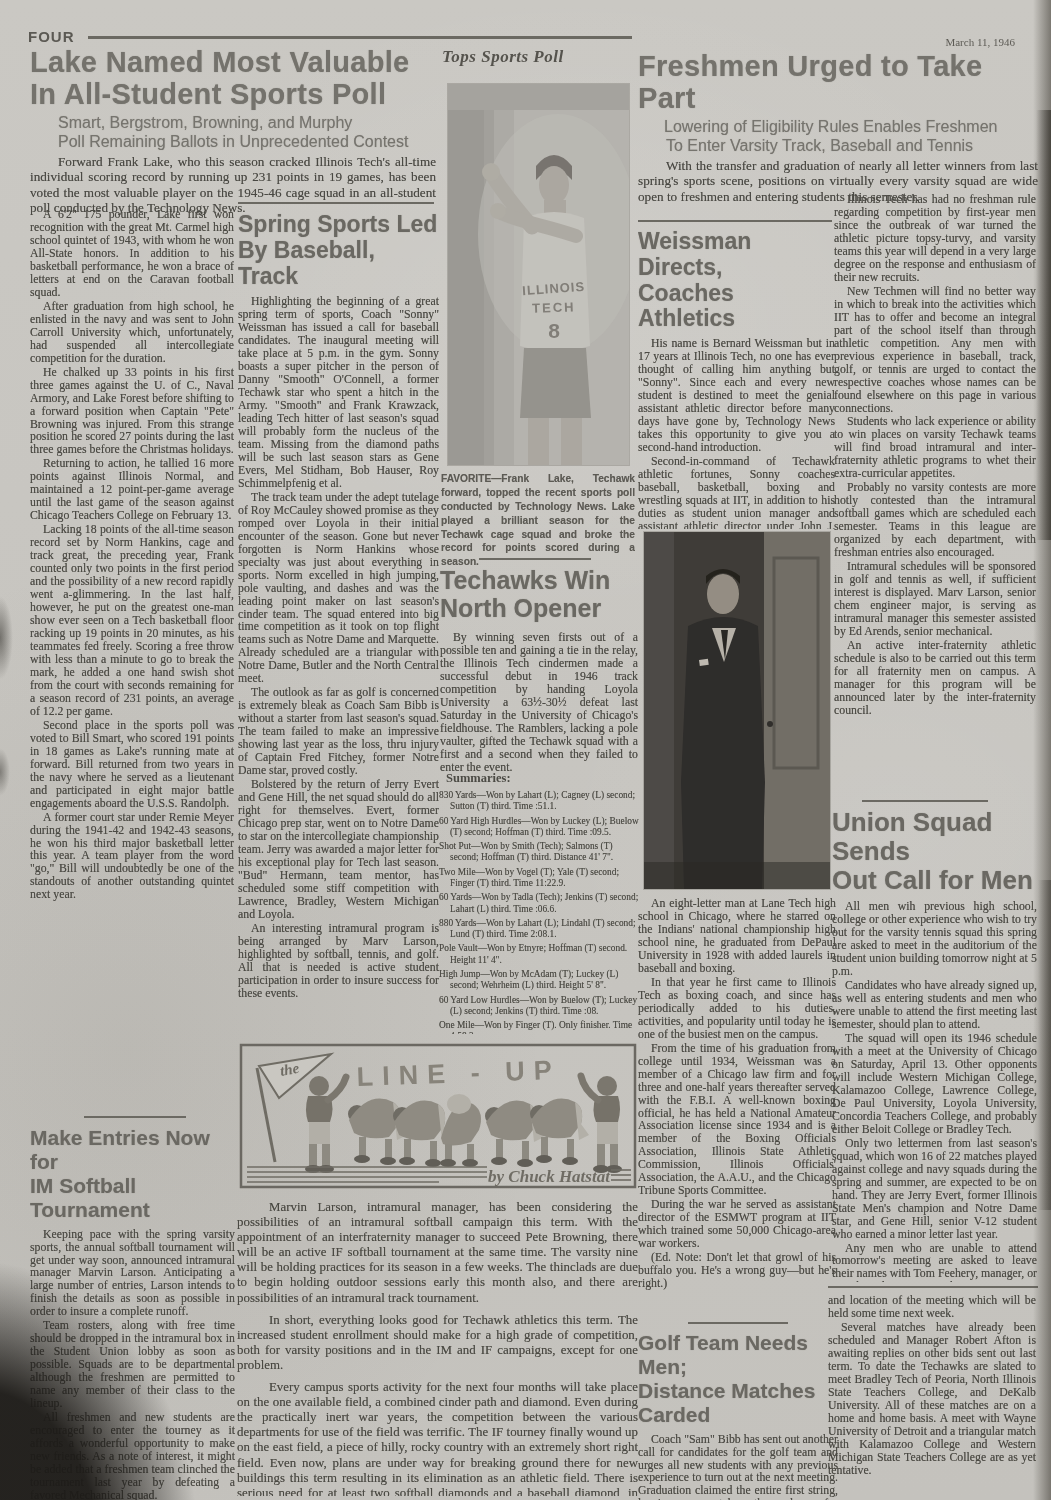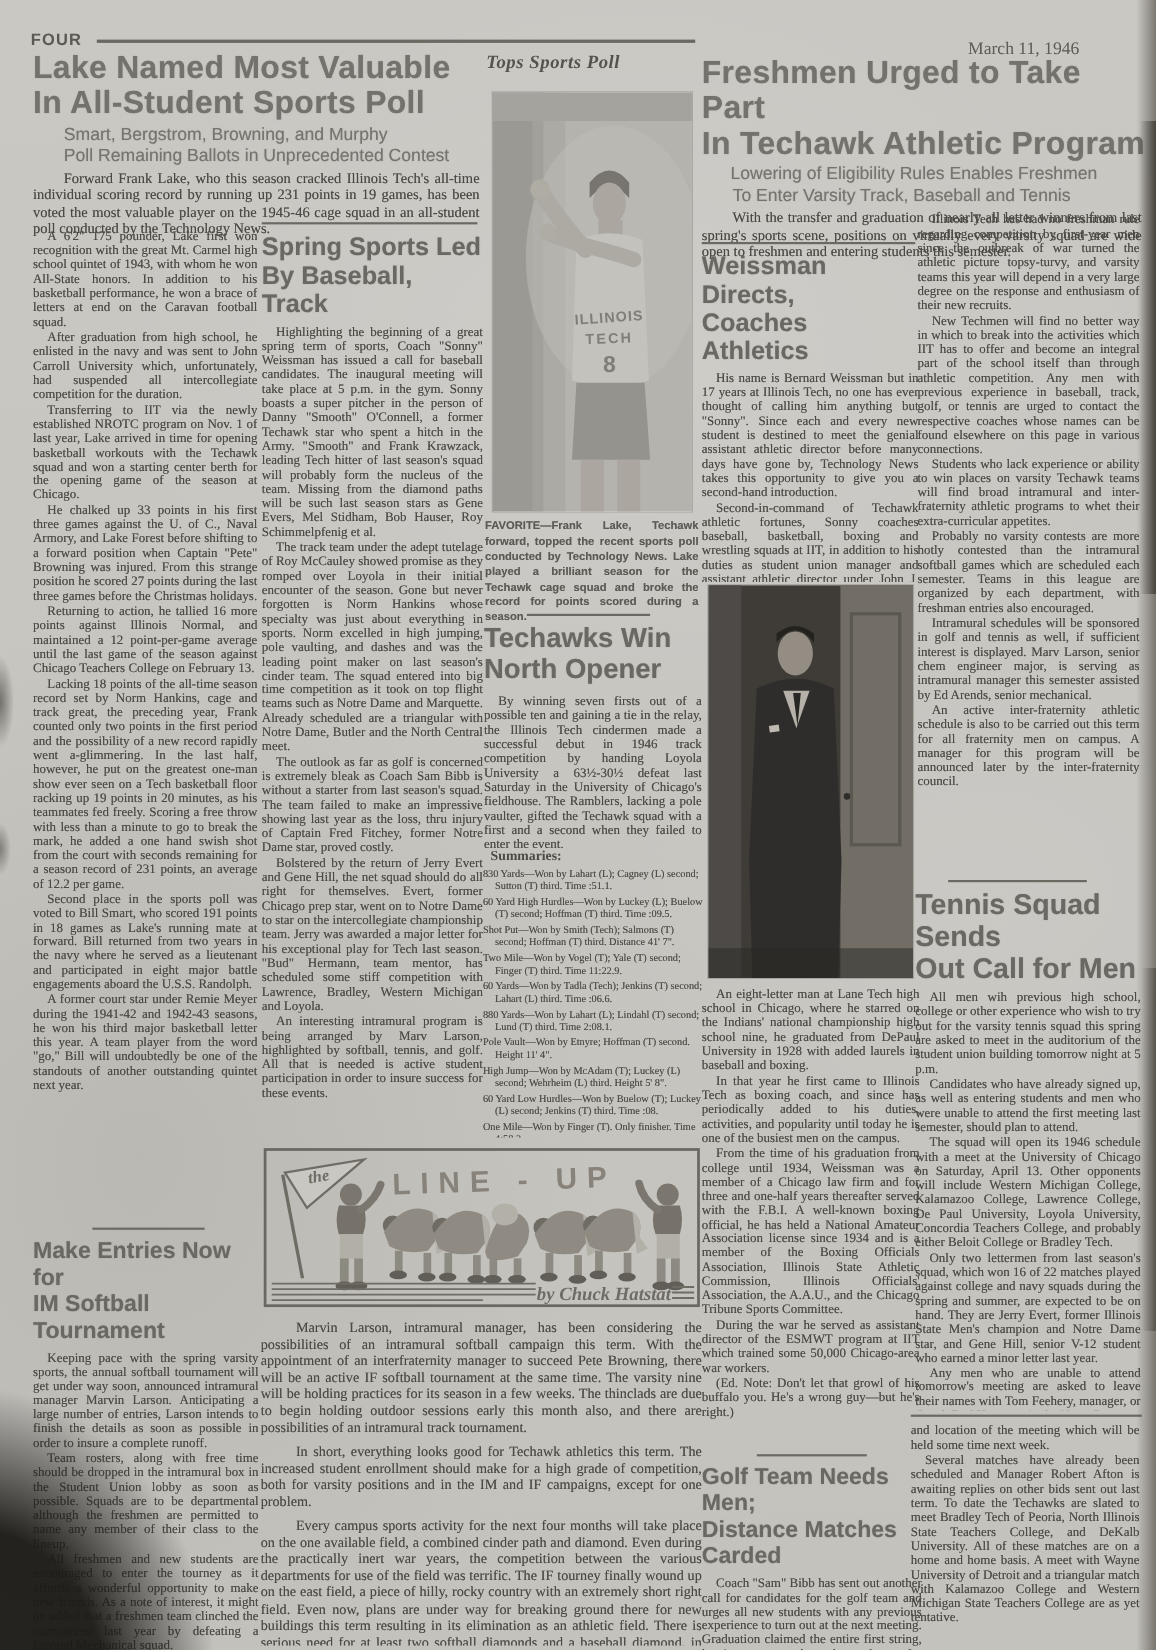--- a/index.html
+++ b/index.html
@@ -14,21 +14,21 @@
   .h-xl{font-family:"Liberation Sans","DejaVu Sans",sans-serif;font-weight:700;font-size:29px;
     line-height:1.12;color:#74726c;letter-spacing:.3px;text-shadow:0 0 1px rgba(105,103,97,.55)}
   .h-lg{font-family:"Liberation Sans","DejaVu Sans",sans-serif;font-weight:700;font-size:23px;
     line-height:1.12;color:#6a6862;text-shadow:0 0 1px rgba(105,103,97,.5)}
   .h-md{font-family:"Liberation Sans","DejaVu Sans",sans-serif;font-weight:700;font-size:21px;
     line-height:1.15;color:#6a6862;text-shadow:0 0 1px rgba(105,103,97,.5)}
   .sub{font-family:"Liberation Sans","DejaVu Sans",sans-serif;font-weight:400;font-size:16px;
     line-height:1.22;color:#76746e;text-shadow:0 0 .8px rgba(110,108,102,.5)}
   .folio{font-family:"Liberation Sans","DejaVu Sans",sans-serif;font-weight:700;font-size:15px;
     letter-spacing:1px;color:#5b5953}
-  .date{font-size:16px;color:#5d5b55;}
+  .date{font-size:11px;color:#5d5b55;text-align:right}
   .bt{font-size:11.8px;line-height:1.1;text-align:justify;color:#4b4a44;
     text-shadow:0 0 .5px rgba(78,76,69,.65)}
   .bt p{margin:0 0 1px;text-indent:13px}
   .intro{font-size:13.2px;line-height:1.17;text-align:justify;color:#494843;
     text-shadow:0 0 .5px rgba(78,76,69,.6)}
   .intro p{margin:2px 0 0;text-indent:28px}
   .kicker{font-style:italic;font-weight:700;font-size:17px;color:#55534d;letter-spacing:.5px}
   .cap{font-family:"Liberation Sans","DejaVu Sans",sans-serif;font-weight:700;font-size:10.2px;
     line-height:1.36;color:#5c5a54;text-align:justify;text-shadow:0 0 .4px rgba(90,88,82,.5)}
   .sum{font-size:9.4px;line-height:1.2;color:#4b4a44;margin:0;padding:0;list-style:none;
@@ -59,21 +59,20 @@
     <div class="sub" style="margin:2px 0 0 28px">Smart, Bergstrom, Browning, and Murphy</div>
     <div class="sub" style="margin-left:28px">Poll Remaining Ballots in Unprecedented Contest</div>
     <div class="intro">
         <p>Forward Frank Lake, who this season cracked Illinois Tech's all-time individual scoring record by running up 231 points in 19 games, has been voted the most valuable player on the 1945-46 cage squad in an all-student poll conducted by the Technology News.</p>
       </div>
   </div>
 
   <div class="abs bt clip" style="left:30px;top:208px;width:204px;height:895px">
       <p>A 6'2" 175 pounder, Lake first won recognition with the great Mt. Carmel high school quintet of 1943, with whom he won All-State honors. In addition to his basketball performance, he won a brace of letters at end on the Caravan football squad.</p>
       <p>After graduation from high school, he enlisted in the navy and was sent to John Carroll University which, unfortunately, had suspended all intercollegiate competition for the duration.</p>
-      <p>Transferring to IIT via the newly established NROTC program on Nov. 1 of last year, Lake arrived in time for opening basketball workouts with the Techawk squad and won a starting center berth for the opening game of the season at Chicago.</p>
       <p>He chalked up 33 points in his first three games against the U. of C., Naval Armory, and Lake Forest before shifting to a forward position when Captain "Pete" Browning was injured. From this strange position he scored 27 points during the last three games before the Christmas holidays.</p>
       <p>Returning to action, he tallied 16 more points against Illinois Normal, and maintained a 12 point-per-game average until the last game of the season against Chicago Teachers College on February 13.</p>
       <p>Lacking 18 points of the all-time season record set by Norm Hankins, cage and track great, the preceding year, Frank counted only two points in the first period and the possibility of a new record rapidly went a-glimmering. In the last half, however, he put on the greatest one-man show ever seen on a Tech basketball floor racking up 19 points in 20 minutes, as his teammates fed freely. Scoring a free throw with less than a minute to go to break the mark, he added a one hand swish shot from the court with seconds remaining for a season record of 231 points, an average of 12.2 per game.</p>
       <p>Second place in the sports poll was voted to Bill Smart, who scored 191 points in 18 games as Lake's running mate at forward. Bill returned from two years in the navy where he served as a lieutenant and participated in eight major battle engagements aboard the U.S.S. Randolph.</p>
       <p>A former court star under Remie Meyer during the 1941-42 and 1942-43 seasons, he won his third major basketball letter this year. A team player from the word "go," Bill will undoubtedly be one of the standouts of another outstanding quintet next year.</p>
     </div>
 
   <div class="abs rule" style="left:84px;top:1116px;width:102px"></div>
 
   <div class="abs clip" style="left:30px;top:1126px;width:205px;height:374px">
@@ -147,21 +146,20 @@
       <li>60 Yards—Won by Tadla (Tech); Jenkins (T) second; Lahart (L) third. Time :06.6.</li>
       <li>880 Yards—Won by Lahart (L); Lindahl (T) second; Lund (T) third. Time 2:08.1.</li>
       <li>Pole Vault—Won by Etnyre; Hoffman (T) second. Height 11' 4".</li>
       <li>High Jump—Won by McAdam (T); Luckey (L) second; Wehrheim (L) third. Height 5' 8".</li>
       <li>60 Yard Low Hurdles—Won by Buelow (T); Luckey (L) second; Jenkins (T) third. Time :08.</li>
       <li>One Mile—Won by Finger (T). Only finisher. Time 4:58.3.</li>
     </ul>
 
   <div class="abs" style="left:638px;top:50px;width:406px">
     <div class="h-xl">Freshmen Urged to Take Part</div>
-    <div class="h-xl">In Techawk Athletic Program</div>
     <div class="sub" style="margin:2px 0 0 26px">Lowering of Eligibility Rules Enables Freshmen</div>
     <div class="sub" style="margin-left:28px">To Enter Varsity Track, Baseball and Tennis</div>
     <div class="intro" style="width:400px">
         <p>With the transfer and graduation of nearly all letter winners from last spring's sports scene, positions on virtually every varsity squad are wide open to freshmen and entering students this semester.</p>
       </div>
   </div>
 
   <div class="abs rule" style="left:638px;top:220px;width:194px"></div>
 
   <div class="abs clip" style="left:638px;top:229px;width:197px;height:300px">
@@ -214,21 +212,21 @@
       <p>New Techmen will find no better way in which to break into the activities which IIT has to offer and become an integral part of the school itself than through athletic competition. Any men with previous experience in baseball, track, golf, or tennis are urged to contact the respective coaches whose names can be found elsewhere on this page in various connections.</p>
       <p>Students who lack experience or ability to win places on varsity Techawk teams will find broad intramural and inter-fraternity athletic programs to whet their extra-curricular appetites.</p>
       <p>Probably no varsity contests are more hotly contested than the intramural softball games which are scheduled each semester. Teams in this league are organized by each department, with freshman entries also encouraged.</p>
       <p>Intramural schedules will be sponsored in golf and tennis as well, if sufficient interest is displayed. Marv Larson, senior chem engineer major, is serving as intramural manager this semester assisted by Ed Arends, senior mechanical.</p>
       <p>An active inter-fraternity athletic schedule is also to be carried out this term for all fraternity men on campus. A manager for this program will be announced later by the inter-fraternity council.</p>
     </div>
 
   <div class="abs rule" style="left:862px;top:800px;width:126px"></div>
 
   <div class="abs clip" style="left:832px;top:808px;width:205px;height:474px">
-    <div class="h-lg" style="font-size:26px">Tennis Squad Sends</div>
+    <div class="h-lg" style="font-size:26px">Union Squad Sends</div>
     <div class="h-lg" style="font-size:26px">Out Call for Men</div>
     <div class="bt" style="margin-top:5px">
         <p>All men wih previous high school, college or other experience who wish to try out for the varsity tennis squad this spring are asked to meet in the auditorium of the student union building tomorrow night at 5 p.m.</p>
         <p>Candidates who have already signed up, as well as entering students and men who were unable to attend the first meeting last semester, should plan to attend.</p>
         <p>The squad will open its 1946 schedule with a meet at the University of Chicago on Saturday, April 13. Other opponents will include Western Michigan College, Kalamazoo College, Lawrence College, De Paul University, Loyola University, Concordia Teachers College, and probably either Beloit College or Bradley Tech.</p>
         <p>Only two lettermen from last season's squad, which won 16 of 22 matches played against college and navy squads during the spring and summer, are expected to be on hand. They are Jerry Evert, former Illinois State Men's champion and Notre Dame star, and Gene Hill, senior V-12 student who earned a minor letter last year.</p>
         <p>Any men who are unable to attend tomorrow's meeting are asked to leave their names with Tom Feehery, manager, or Coach Bud Hermann in the News Bureau.</p>
       </div>
   </div>
 

